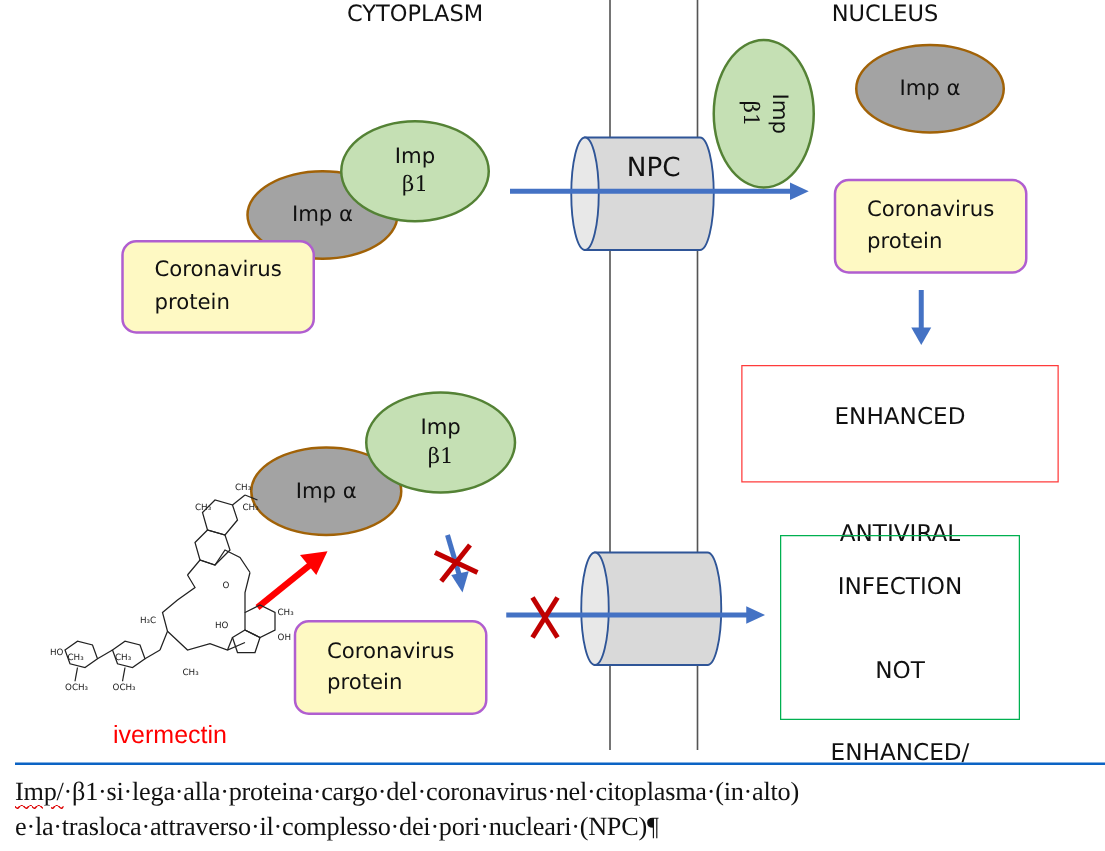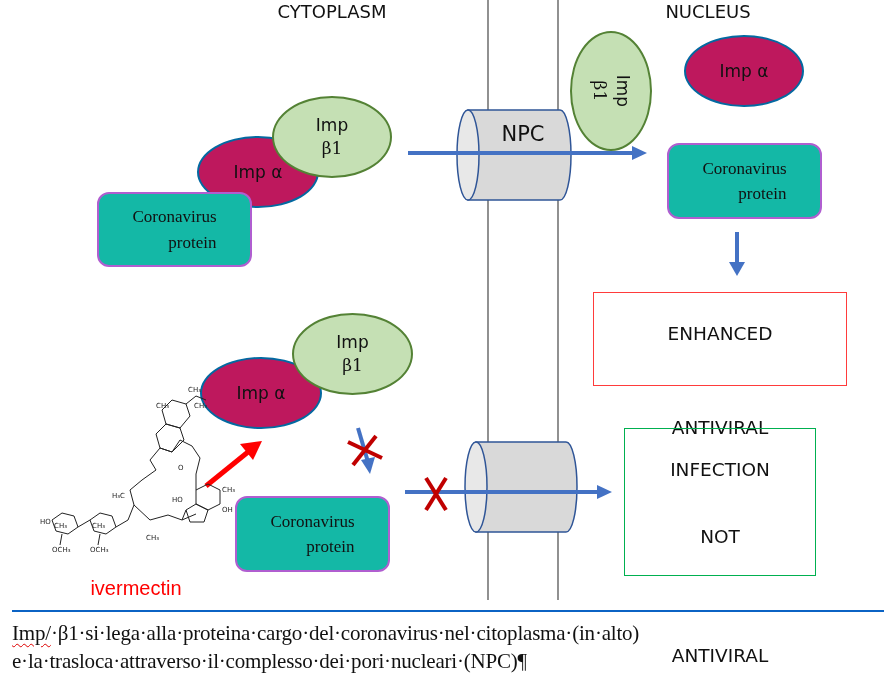--- a/index.html
+++ b/index.html
@@ -1,23 +1,23 @@
 <!DOCTYPE html>
 <html><head>
 <meta charset="utf-8">
 <style>
   html, body { margin: 0; padding: 0; background: #ffffff; }
   body { width: 884px; height: 681px; position: relative; overflow: hidden; font-family: "DejaVu Sans", sans-serif; }
   #stage { position: absolute; left: 0; top: 0; width: 884px; height: 610px; border-radius: 13px; }
   .lbl { position: absolute; color: #111; text-align: center; line-height: 1.12; }
   .region { font-size: 18px; color: #111; }
   .ell { position: absolute; border-radius: 50%; display: flex; align-items: center; justify-content: center; text-align: center; font-size: 17px; color: #111; line-height: 1.35; box-sizing: border-box; }
-  .alpha { background: #be185d; border: 2px solid #0369a1; }
+  .alpha { background: #a3a3a3; border: 2px solid #a16207; }
   .beta { background: #c5e0b4; border: 2px solid #548235; }
-  .box { position: absolute; background: #14b8a6; border: 2px solid #b05ed0; border-radius: 12px; display: flex; align-items: center; justify-content: center; text-align: right; font-size: 17px; line-height: 1.5; color: #111; box-sizing: border-box; font-family: Liberation Serif, serif; }
+  .box { position: absolute; background: #fef9c3; border: 2px solid #b05ed0; border-radius: 12px; display: flex; align-items: center; justify-content: center; text-align: left; font-size: 17px; line-height: 1.5; color: #111; box-sizing: border-box; }
   .outcome { position: absolute; background: transparent; box-sizing: border-box; font-size: 18.5px; color: #111; text-align: center; line-height: 1.45; display: flex; align-items: flex-start; justify-content: center; }
   .outcome span { display: block; margin-top: 14px; }
   #caption-rule { position: absolute; left: 12px; top: 610px; width: 872px; height: 2px; background: #0b63c4; }
   #caption-text { position: absolute; left: 12px; top: 619px; width: 872px; font-family: "Liberation Serif", serif; font-size: 21px; line-height: 28px; color: #111; letter-spacing: -0.2px; }
   .squiggle { text-decoration: underline wavy #d00; text-decoration-thickness: 1px; text-underline-offset: 3px; }
   svg text { font-family: "DejaVu Sans", sans-serif; }
 </style>
 </head>
 <body>
 
@@ -155,21 +155,21 @@
       <text x="178" y="470">O</text>
     </g>
   </svg>
 
   <div class="lbl" style="left:76px;top:577px;width:120px;font-family:Liberation Sans, sans-serif;font-size:20px;color:#ff0000;">ivermectin</div>
 
   <div class="outcome" style="left:624px;top:428px;width:192px;height:148px;border:1.5px solid #00b050;line-height:1.42;">
     <span>
       <span>INFECTION</span><br>
       <span>NOT</span><br>
-      <br>
+      <span>ENHANCED/</span><br>
       <br>
       <span>ANTIVIRAL</span><br>
       
     </span>
   </div>
 </div>
 
 <div id="caption-rule"></div>
 <div id="caption-text">
   <span class="squiggle">Imp/</span><span>·β1·si·lega·alla·proteina·cargo·del·coronavirus·nel·citoplasma·(in·alto)</span><br>

